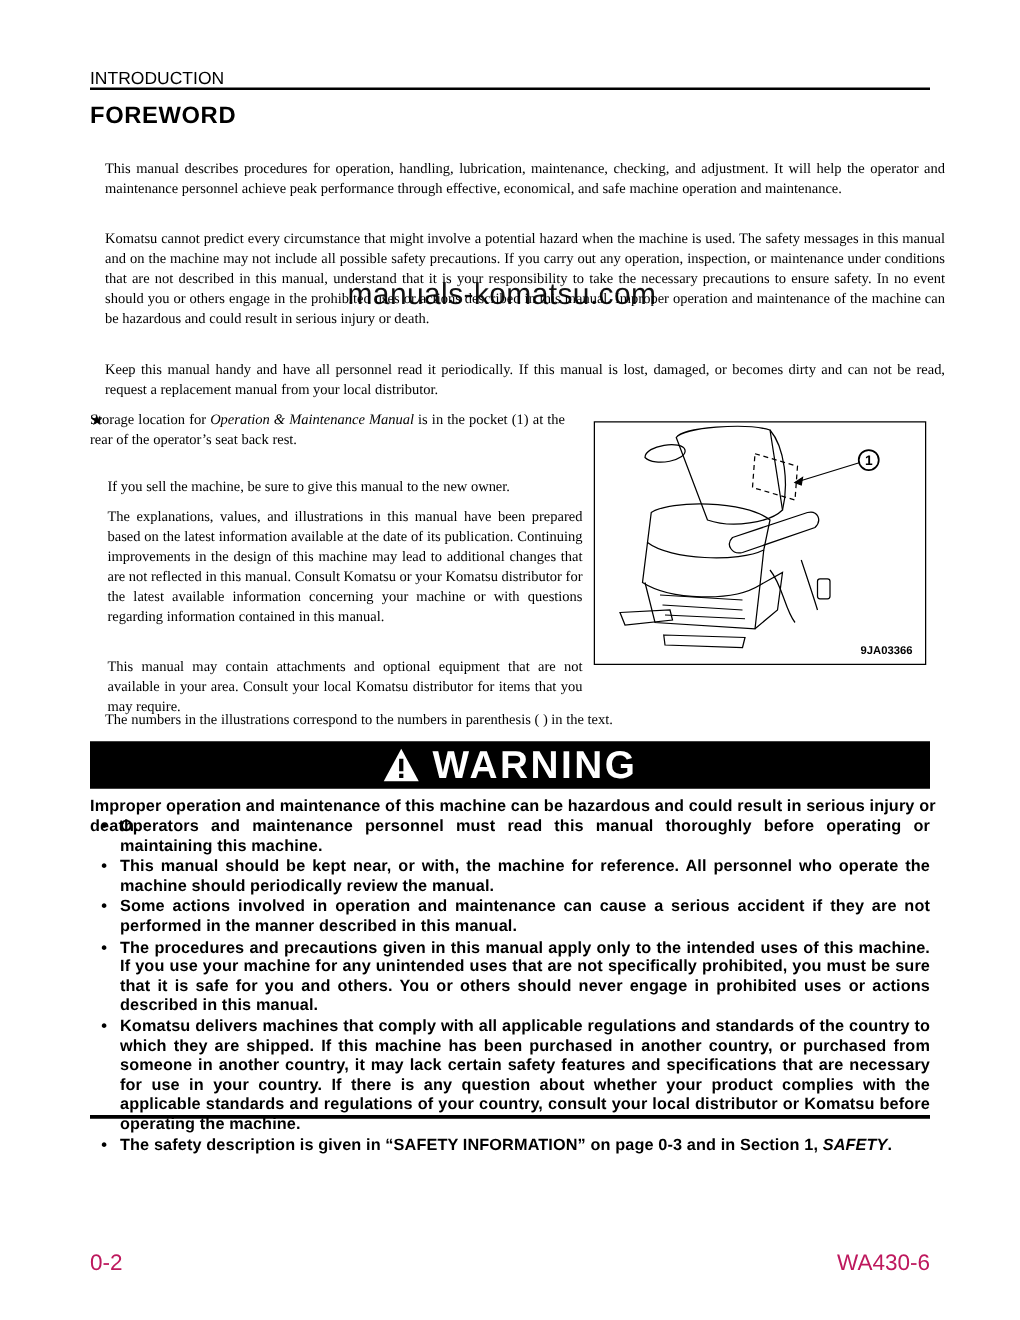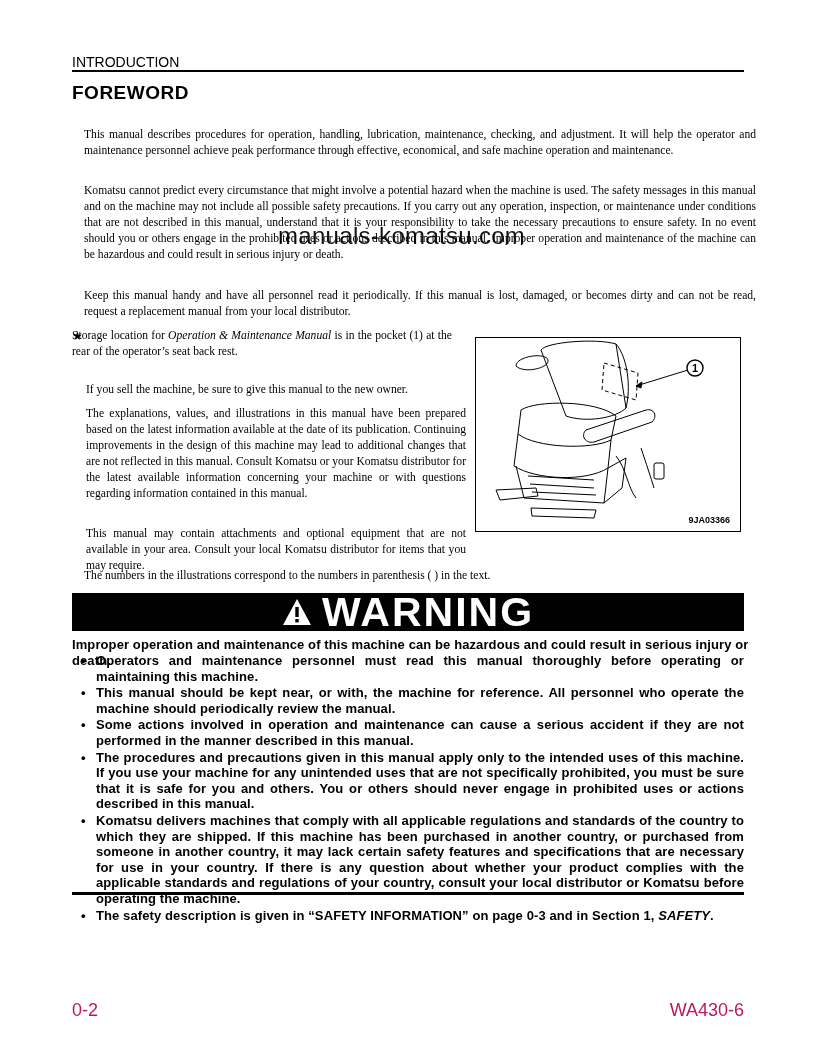--- a/index.html
+++ b/index.html
@@ -44,21 +44,21 @@
     position: absolute; right: 10px; bottom: 6px;
     font-family: "Liberation Sans", sans-serif; font-size: 9px; font-weight: bold;
   }
 
   .warning-banner {
     position: absolute; left: 72px; top: 593px; width: 672px; height: 38px; background: #000;
     display: flex; align-items: center; justify-content: center; gap: 10px;
   }
   .warning-banner .warning-text {
     color: #fff; font-family: "Liberation Sans", sans-serif; font-weight: bold;
-    font-size: 41px; letter-spacing: 2px;
+    font-size: 31px; letter-spacing: 2px;
   }
   .warn-body {
     font-family: "Liberation Sans", sans-serif; font-weight: bold; font-size: 13px;
     line-height: 15.6px; letter-spacing: 0.1px;
   }
   .warn-intro { position: absolute; left: 72px; top: 637px; width: 680px; }
   .warn-list { position: absolute; left: 72px; top: 653px; width: 672px; margin: 0; padding: 0; list-style: none; }
   .warn-list li { position: relative; padding-left: 24px; margin-bottom: 1px; text-align: justify; }
   .warn-list li .bullet { position: absolute; left: 9px; top: 0; }
   .bottom-rule { position: absolute; left: 72px; top: 892px; width: 672px; height: 3px; background: #000; }

